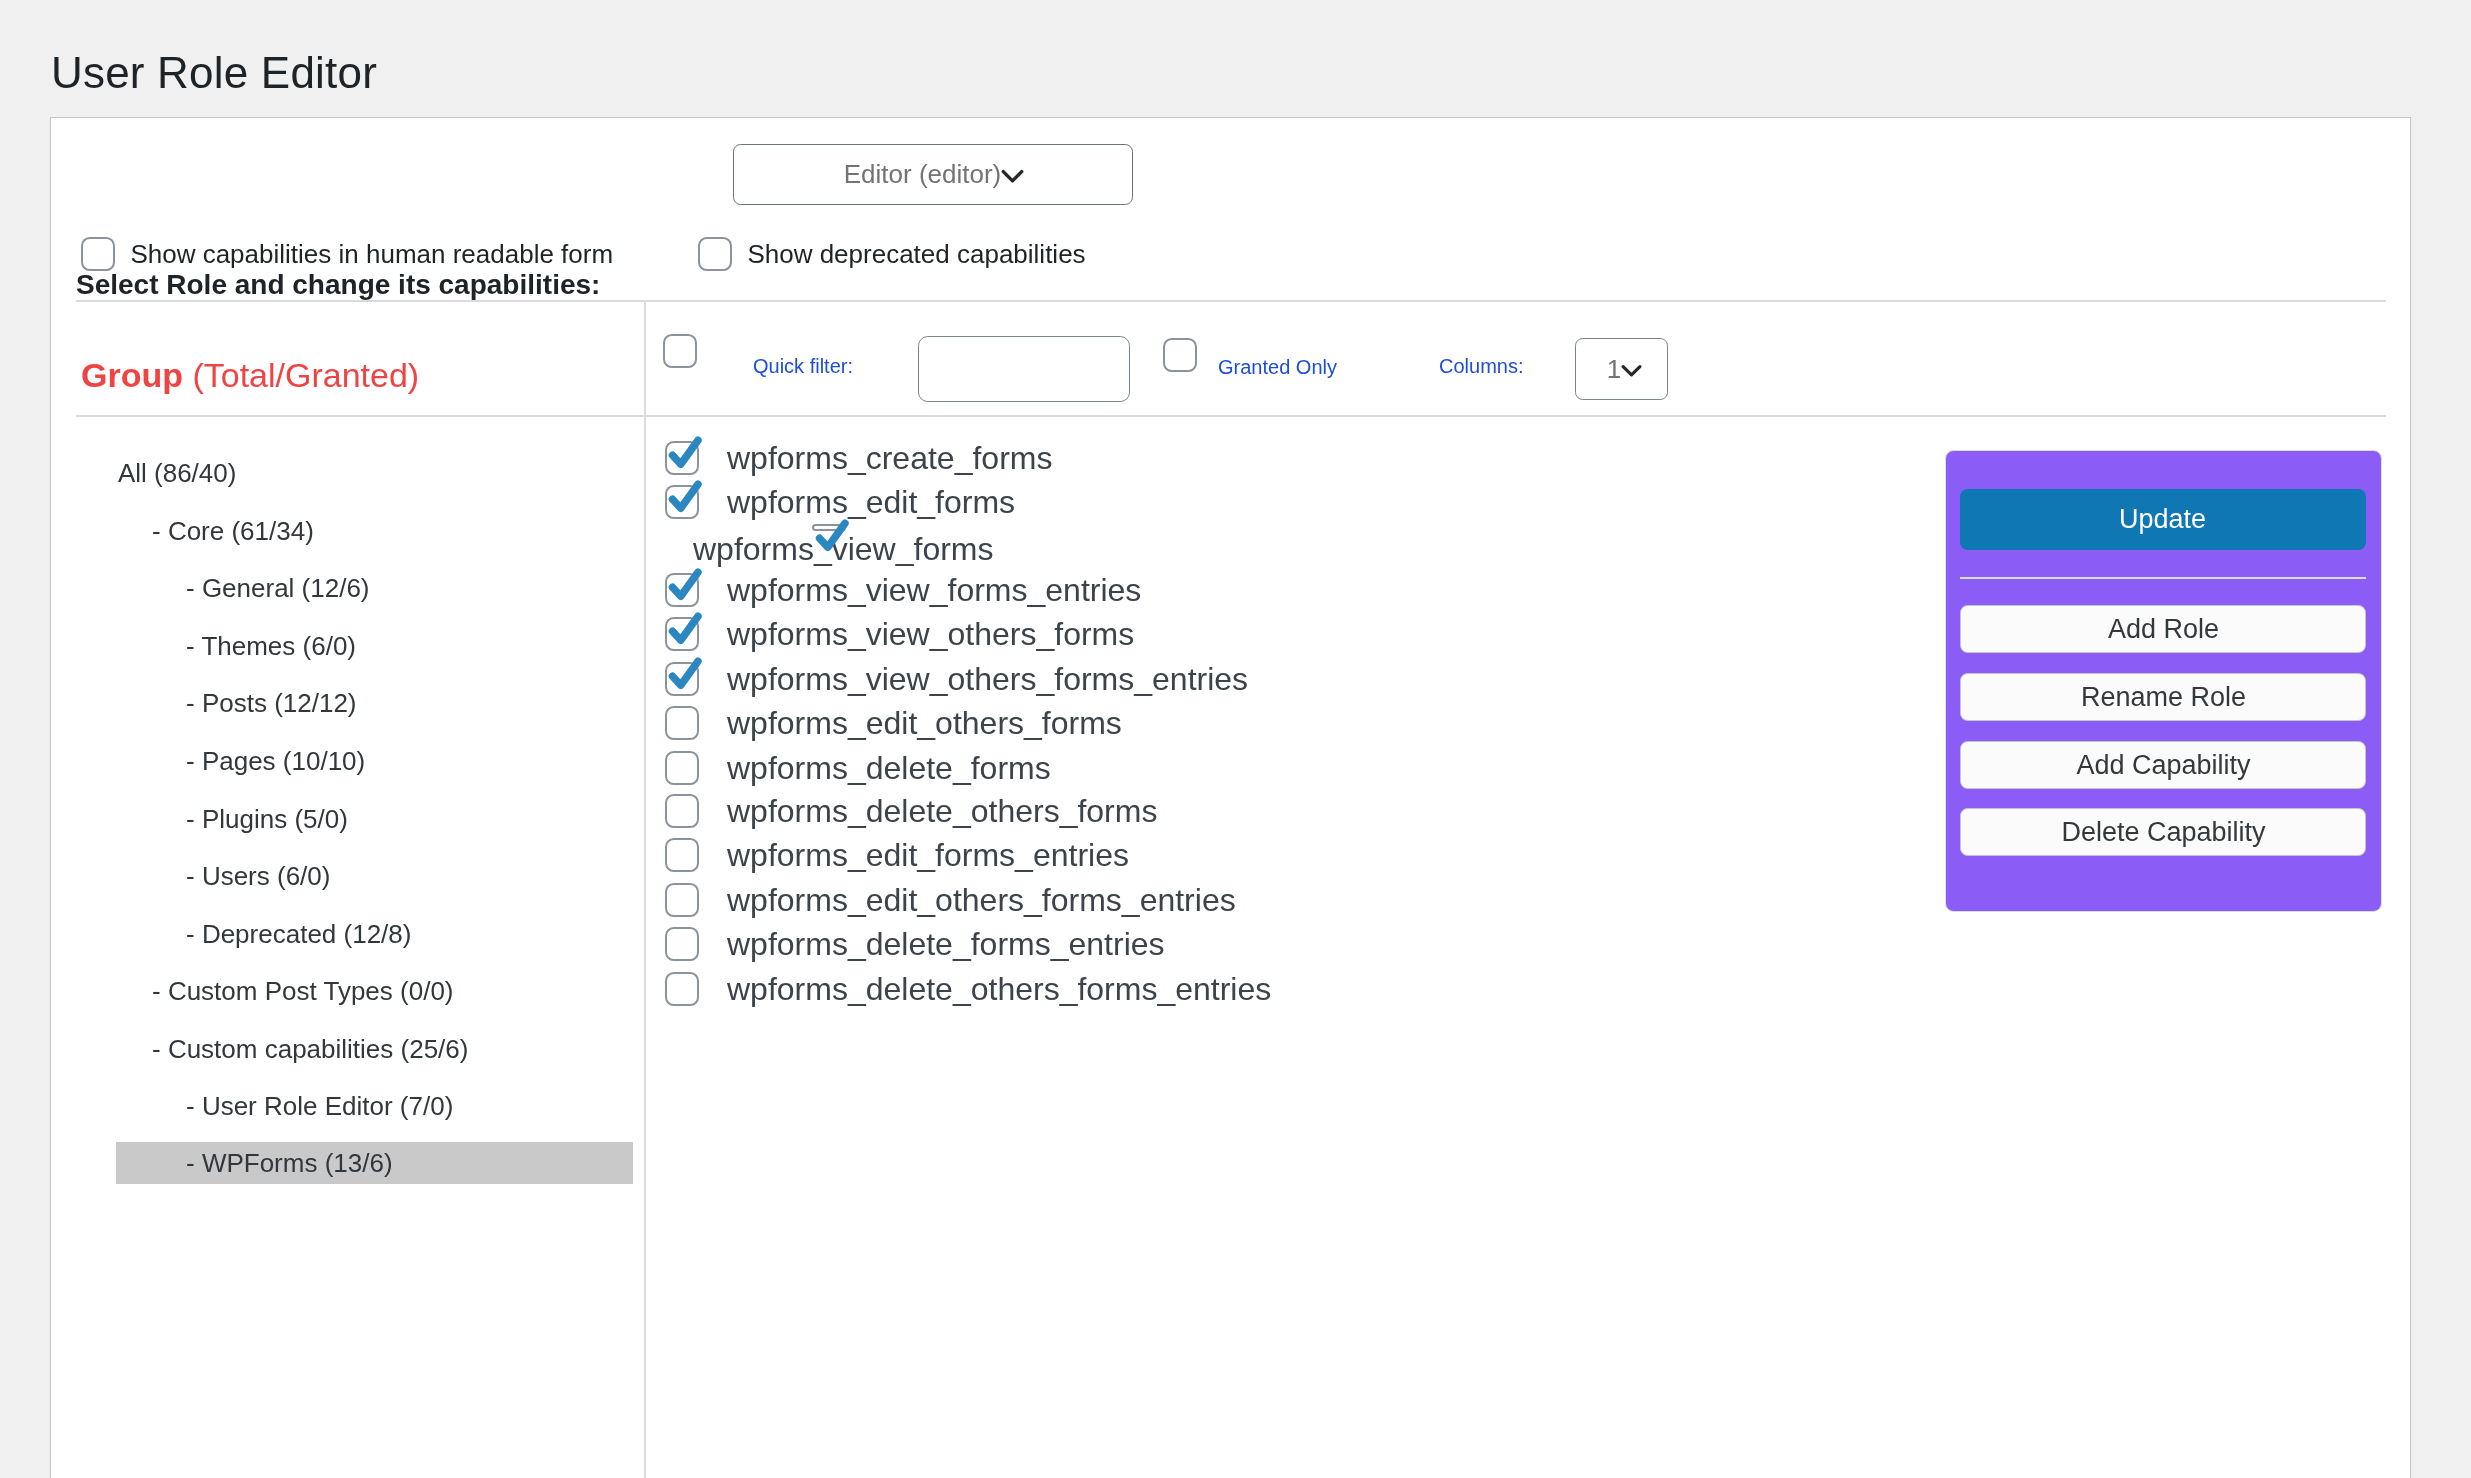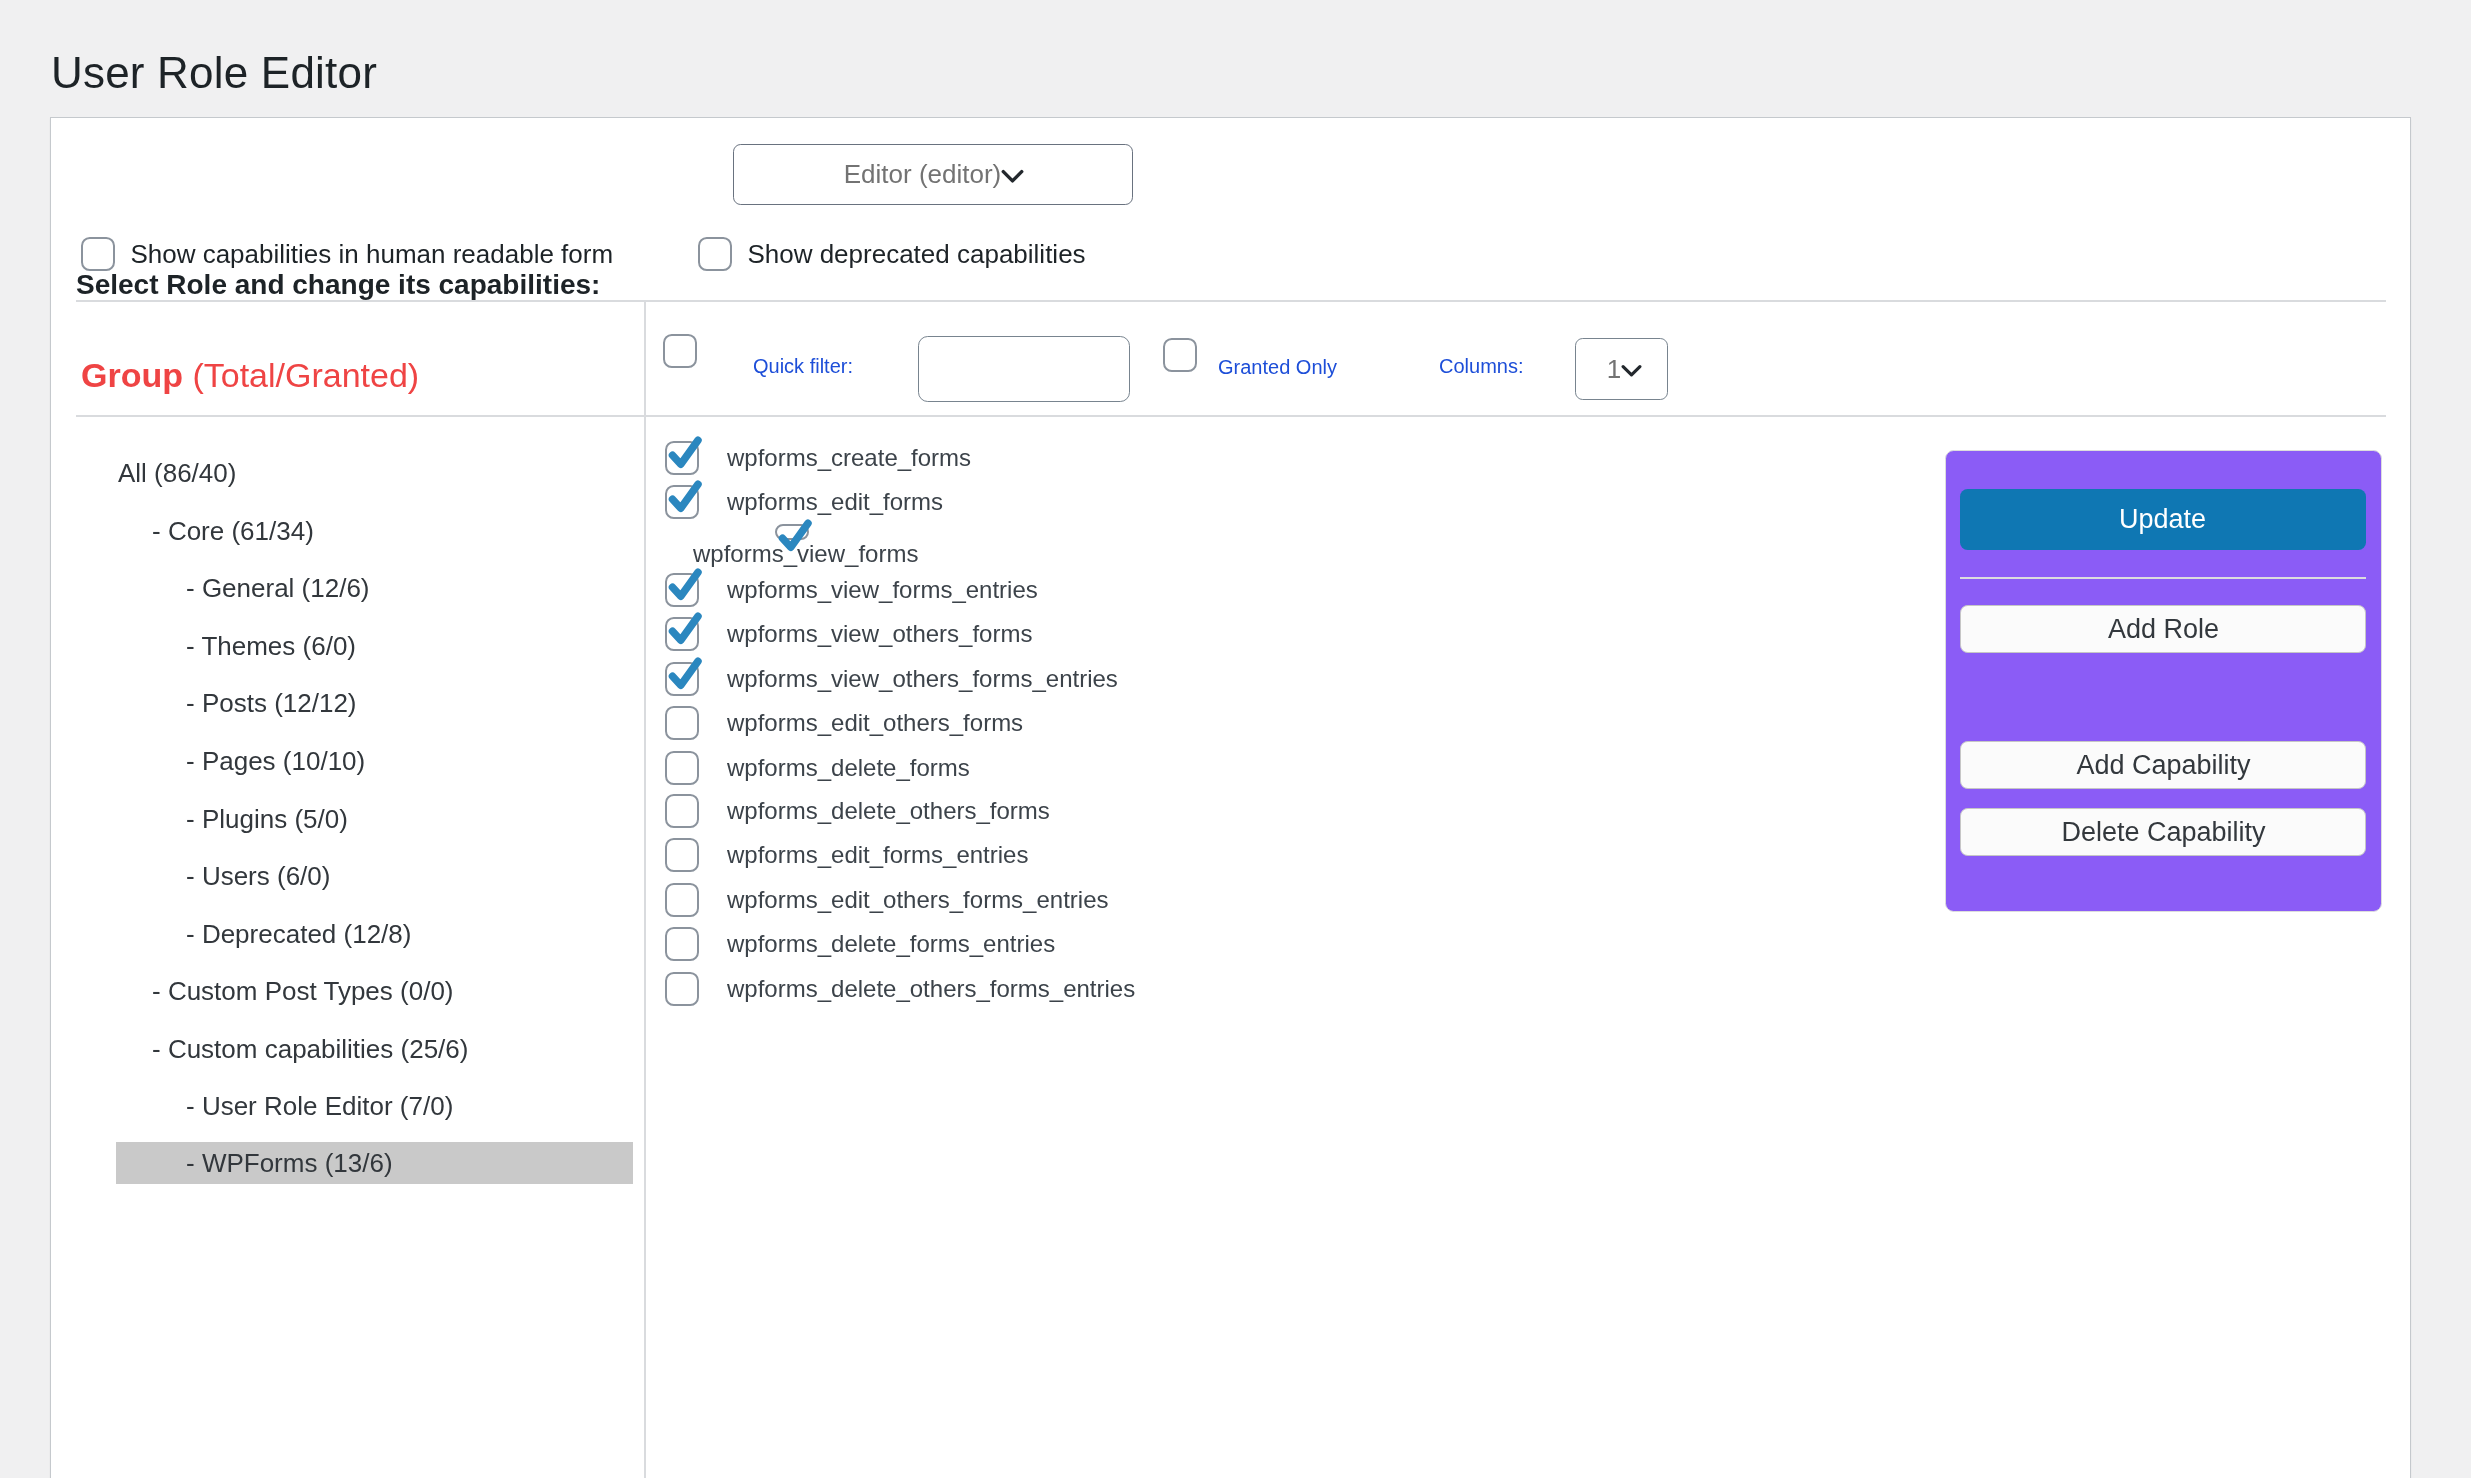--- a/index.html
+++ b/index.html
@@ -53,21 +53,21 @@
   }
   .columns-select{left:1524px;top:220px;width:93px;height:62px;padding:0 13.5px 0 19.3px;}
   
   .tree-item{
     position:absolute;left:49px;width:517px;height:42px;line-height:42px;
     font-size:26px;color:#32373c;box-sizing:border-box;cursor:pointer;white-space:nowrap;margin-left:16px;
   }
   .tree-item.selected{background:#c9c9c9;}
   
   .cap-row{position:absolute;left:614px;height:44px;display:flex;align-items:center;cursor:default;}
-  .cap-label{margin-left:28px;font-size:24px;color:#3c434a;white-space:nowrap;}
+  .cap-label{margin-left:28px;font-size:32px;color:#3c434a;white-space:nowrap;}
   
   .action-panel{
     position:absolute;left:1894px;top:332px;width:437px;height:462px;box-sizing:border-box;
     background:#8b5cf6;border:1.9px solid #dddddd;border-radius:8.7px;
   }
   .btn{
     position:absolute;left:13.5px;width:406px;box-sizing:border-box;
     display:flex;align-items:center;justify-content:center;
     border-radius:7.7px;font-size:27px;cursor:pointer;
     font-family:"Liberation Sans","DejaVu Sans",sans-serif;
@@ -226,19 +226,20 @@
         <div class="cap-row" style="top: 849px;">
           <span class="cb"></span>
           <span class="cap-label">wpforms_delete_others_forms_entries</span>
         </div>
       </div>
 
     <div class="action-panel">
       <button class="btn btn-primary">Update</button>
       <div class="btn-sep"></div>
       <button class="btn btn-secondary" style="top:154px;">Add Role</button>
+      <button class="btn btn-secondary" style="top:222px;">Rename Role</button>
       <button class="btn btn-secondary" style="top:290px;">Add Capability</button>
       <button class="btn btn-secondary" style="top:357px;">Delete Capability</button>
     </div>
 
   </div>
 </div>
 
 
 </body></html>

